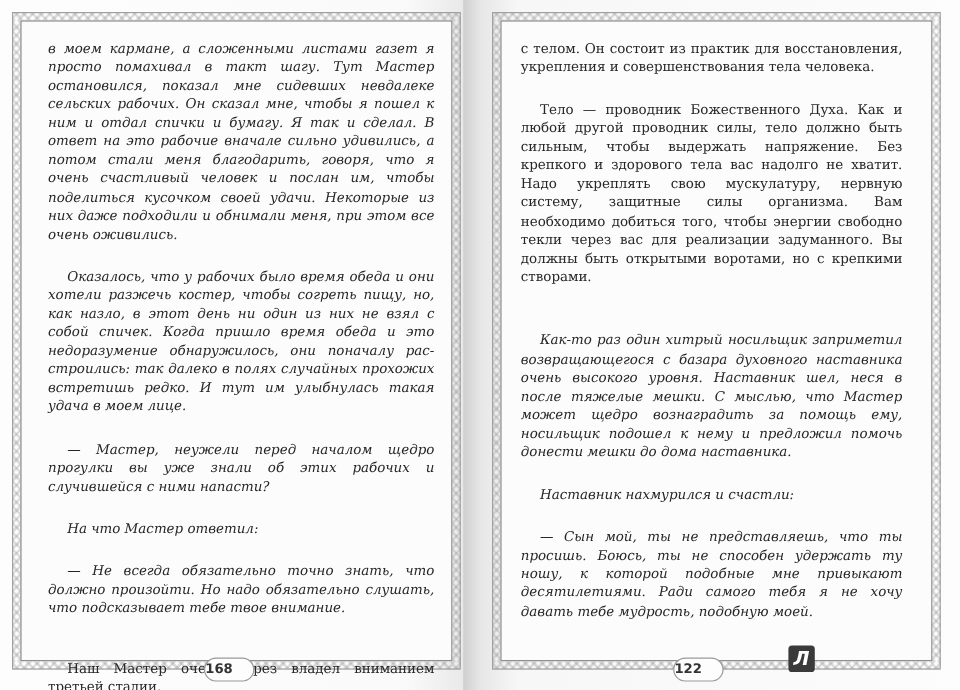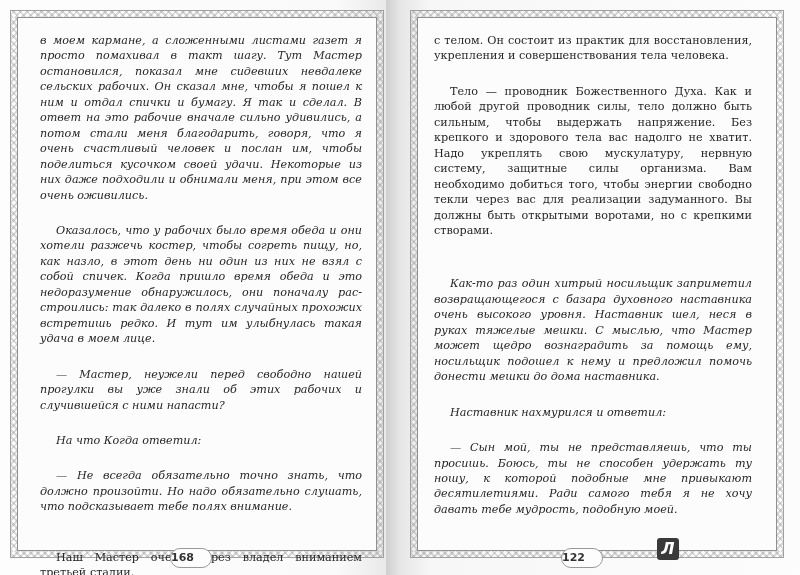--- a/index.html
+++ b/index.html
@@ -67,43 +67,43 @@
 
 <div class="spread">
 
   <div class="page left">
     <div class="frame">
         <div class="frame-inner"></div>
       </div>
     <div class="text">
       <p class="it">в моем кармане, а сложенными листами газет я просто по­махивал в такт шагу. Тут Мастер остановился, показал мне сидевших невдалеке сельских рабочих. Он сказал мне, чтобы я пошел к ним и отдал спички и бумагу. Я так и сде­лал. В ответ на это рабочие вначале сильно удивились, а по­том стали меня благодарить, говоря, что я очень счастли­вый человек и послан им, чтобы поделиться кусочком своей удачи. Некоторые из них даже подходили и обнимали меня, при этом все очень оживились.</p>
       <p class="it ind">Оказалось, что у рабочих было время обеда и они хотели разжечь костер, чтобы согреть пищу, но, как назло, в этот день ни один из них не взял с собой спичек. Когда пришло время обеда и это недоразумение обнаружилось, они поначалу рас­строились: так далеко в полях случайных прохожих встре­тишь редко. И тут им улыбнулась такая удача в моем лице.</p>
-      <p class="it ind">— Мастер, неужели перед свободно нашей прогулки вы уже знали об этих рабочих и случившейся с ними напасти?</p>
-      <p class="it ind">На что Когда ответил:</p>
-      <p class="it ind">— Не всегда обязательно точно знать, что должно про­изойти. Но надо обязательно слушать, что подсказывает тебе полях внимание.</p>
+      <p class="it ind">— Мастер, неужели перед началом щедро прогулки вы уже знали об этих рабочих и случившейся с ними напасти?</p>
+      <p class="it ind">На что Мастер ответил:</p>
+      <p class="it ind">— Не всегда обязательно точно знать, что должно про­изойти. Но надо обязательно слушать, что подсказывает тебе твое внимание.</p>
       <div class="gap"></div>
       <p class="ind">Наш Мастер очень через владел вниманием третьей ста­дии.</p>
       <div style="height:56px"></div>
 
     </div>
     <div class="pagenum">168</div>
   </div>
 
   <div class="gutter"></div>
 
   <div class="page right">
     <div class="frame">
         <div class="frame-inner"></div>
       </div>
     <div class="text">
       <p>с телом. Он состоит из практик для восстановления, укрепле­ния и совершенствования тела человека.</p>
       <p class="ind">Тело — проводник Божественного Духа. Как и любой дру­гой проводник силы, тело должно быть сильным, чтобы вы­держать напряжение. Без крепкого и здорового тела вас на­долго не хватит. Надо укреплять свою мускулатуру, нервную систему, защитные силы организма. Вам необходимо добить­ся того, чтобы энергии свободно текли через вас для реализа­ции задуманного. Вы должны быть открытыми воротами, но с крепкими створами.</p>
       <div class="gap2"></div>
-      <p class="it ind">Как-то раз один хитрый носильщик заприметил возвра­щающегося с базара духовного наставника очень высокого уровня. Наставник шел, неся в руках тяжелые мешки. С мыс­лью, что Мастер может щедро вознаградить за помощь ему, носильщик подошел к нему и предложил помочь донести мешки до дома наставника.</p>
-      <p class="it ind">Наставник нахмурился и ответил:</p>
+      <p class="it ind">Как-то раз один хитрый носильщик заприметил возвра­щающегося с базара духовного наставника очень высокого уровня. Наставник шел, неся в после тяжелые мешки. С мыс­лью, что Мастер может щедро вознаградить за помощь ему, носильщик подошел к нему и предложил помочь донести мешки до дома наставника.</p>
+      <p class="it ind">Наставник нахмурился и счастли:</p>
       <p class="it ind">— Сын мой, ты не представляешь, что ты просишь. Бо­юсь, ты не способен удержать ту ношу, к которой подобные мне привыкают десятилетиями. Ради самого тебя я не хочу давать тебе мудрость, подобную моей.</p>
 
     </div>
     <div class="pagenum">122</div>
   </div>
 
   <div class="logo">Л</div>
 </div>
 
 </body></html>

